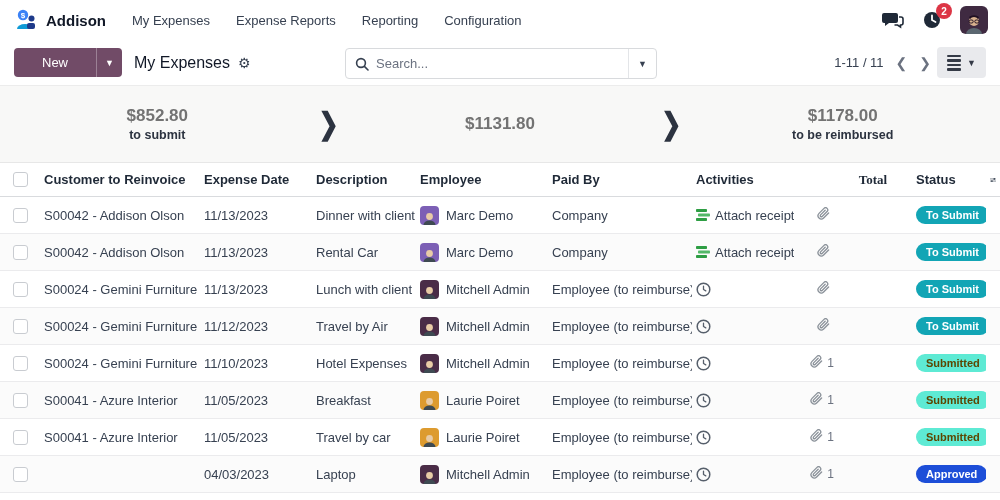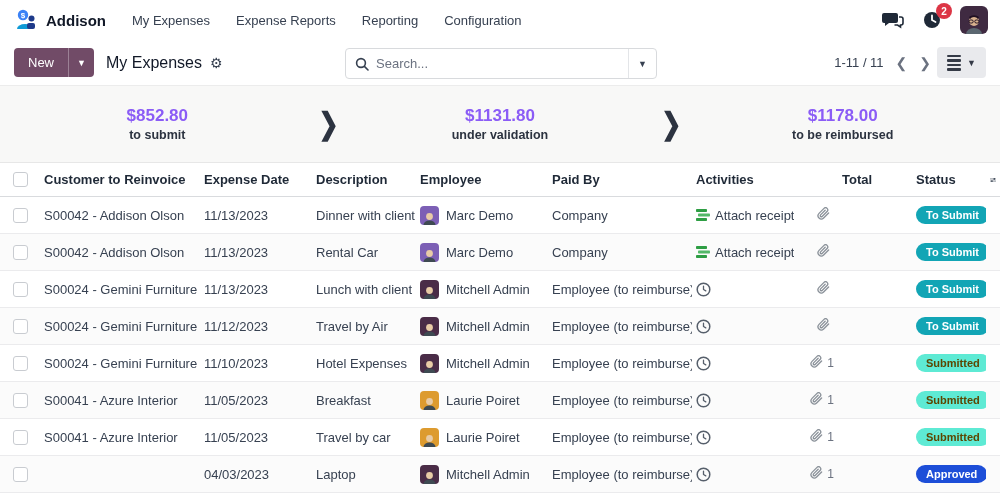--- a/index.html
+++ b/index.html
@@ -16,21 +16,21 @@
   .icon-btn { position:relative; display:inline-flex; cursor:pointer; }
   .badge-red { position:absolute; top:-7px; right:-10px; background:#dc3545; color:#fff;
     font-size:10px; font-weight:700; border-radius:50%; width:16px; height:16px;
     display:flex; align-items:center; justify-content:center; }
   .avatar-top { width:28px; height:28px; border-radius:6px; background:#3f2a41;
     display:flex; align-items:flex-end; justify-content:center; overflow:hidden; cursor:pointer; }
 
   
   .control { height:46px; display:flex; align-items:center; padding:0 14px; border-bottom:1px solid #ececec; }
   .btn-new { display:inline-flex; border-radius:4px; overflow:hidden; cursor:pointer; }
-  .btn-new .main { background:#714B67; color:#fff; font-size:13px; font-weight:500; padding:7px 14px; }
+  .btn-new .main { background:#714B67; color:#fff; font-size:13px; font-weight:500; padding:7px 28px; }
   .btn-new .caret { background:#714B67; color:#fff; padding:7px 8px; border-left:1px solid rgba(255,255,255,.3);
     display:flex; align-items:center; font-size:9px; }
   .view-title { font-size:16px; color:#111827; margin-left:12px; }
   .gear { font-size:14px; color:#374151; margin-left:8px; cursor:pointer; }
   .searchbox { position:absolute; left:345px; top:48px; width:312px; height:31px;
     border:1px solid #d8dadd; border-radius:4px; display:flex; align-items:center; background:#fff; }
   .searchbox input { border:none; outline:none; flex:1; font-size:13px; color:#374151;
     font-family:"Liberation Sans",sans-serif; background:transparent; }
   .searchbox input::placeholder { color:#6b7280; }
   .search-glyph { margin:0 7px 0 9px; display:inline-flex; }
@@ -42,37 +42,37 @@
   .view-switch { background:#e9eaed; border-radius:4px; height:31px; padding:0 10px;
     display:flex; align-items:center; gap:6px; cursor:pointer; }
   .list-glyph { display:inline-flex; flex-direction:column; gap:2px; }
   .list-glyph i { width:14px; height:2.5px; background:#343a46; border-radius:1px; }
   .vs-caret { font-size:9px; color:#343a46; }
 
   
   .banner { height:77px; background:#f8f8f7; border-bottom:1px solid #e7e7e7;
     display:flex; align-items:center; }
   .stat { flex:1; text-align:center; cursor:pointer; }
-  .stat .amount { font-size:17px; font-weight:700; color:#8b5cf6; }
+  .stat .amount { font-size:17px; font-weight:700; color:#737373; }
   .stat .label { font-size:12.5px; font-weight:700; color:#2c3340; margin-top:2px; }
   .banner-chev { color:#2c3340; font-size:24px; font-weight:700; padding:0 4px;
     transform:scaleY(1.25); }
 
   
   .grid-row { display:grid;
     grid-template-columns:40px 160px 112px 104px 132px 144px 102px 44px 70px 78px 1fr;
     align-items:center; }
   .thead { height:34px; font-size:13px; font-weight:700; color:#1f2937;
     border-bottom:1px solid #d9dbde; background:#fff; }
   .trow { height:37px; font-size:13px; color:#374151; border-bottom:1px solid #ebebed; background:#fff; cursor:pointer; }
   .trow:nth-child(even) { background:#fbfbfb; }
   .cell { padding:0 4px; overflow:hidden; white-space:nowrap; }
   .c-check { display:flex; justify-content:center; }
   .checkbox { width:15px; height:15px; border:1px solid #c9ccd1; border-radius:3px; background:#fff; cursor:pointer; }
-  .c-right { text-align:left; justify-self:stretch; }
+  .c-right { text-align:center; justify-self:stretch;font-family:Liberation Serif, serif; }
   .c-total { font-weight:500; color:#1f2937; }
   .c-emp { display:flex; align-items:center; gap:7px; }
   .mini-avatar { width:19px; height:19px; border-radius:4px; flex:none;
     display:flex; align-items:flex-end; justify-content:center; overflow:hidden; }
   .c-activity { display:flex; align-items:center; gap:5px; }
   .receipt-icon, .act-label, .clock-icon { display:none; }
   .act-receipt .receipt-icon { display:inline-flex; }
   .act-receipt .act-label { display:inline; color:#374151; }
   .act-clock .clock-icon { display:inline-flex; }
   .c-attach { display:flex; align-items:center; justify-content:flex-end; gap:4px; color:#6b7280; font-size:12px; }
@@ -165,21 +165,20 @@
 </div>
 
 <div class="banner">
   <div class="stat">
     <div class="amount">$852.80</div>
     <div class="label">to submit</div>
   </div>
   <span class="banner-chev">❯</span>
   <div class="stat">
     <div class="amount">$1131.80</div>
-    <div class="label">under validation</div>
   </div>
   <span class="banner-chev">❯</span>
   <div class="stat">
     <div class="amount">$1178.00</div>
     <div class="label">to be reimbursed</div>
   </div>
 </div>
 
 <div class="grid-row thead">
   <span class="cell c-check">

